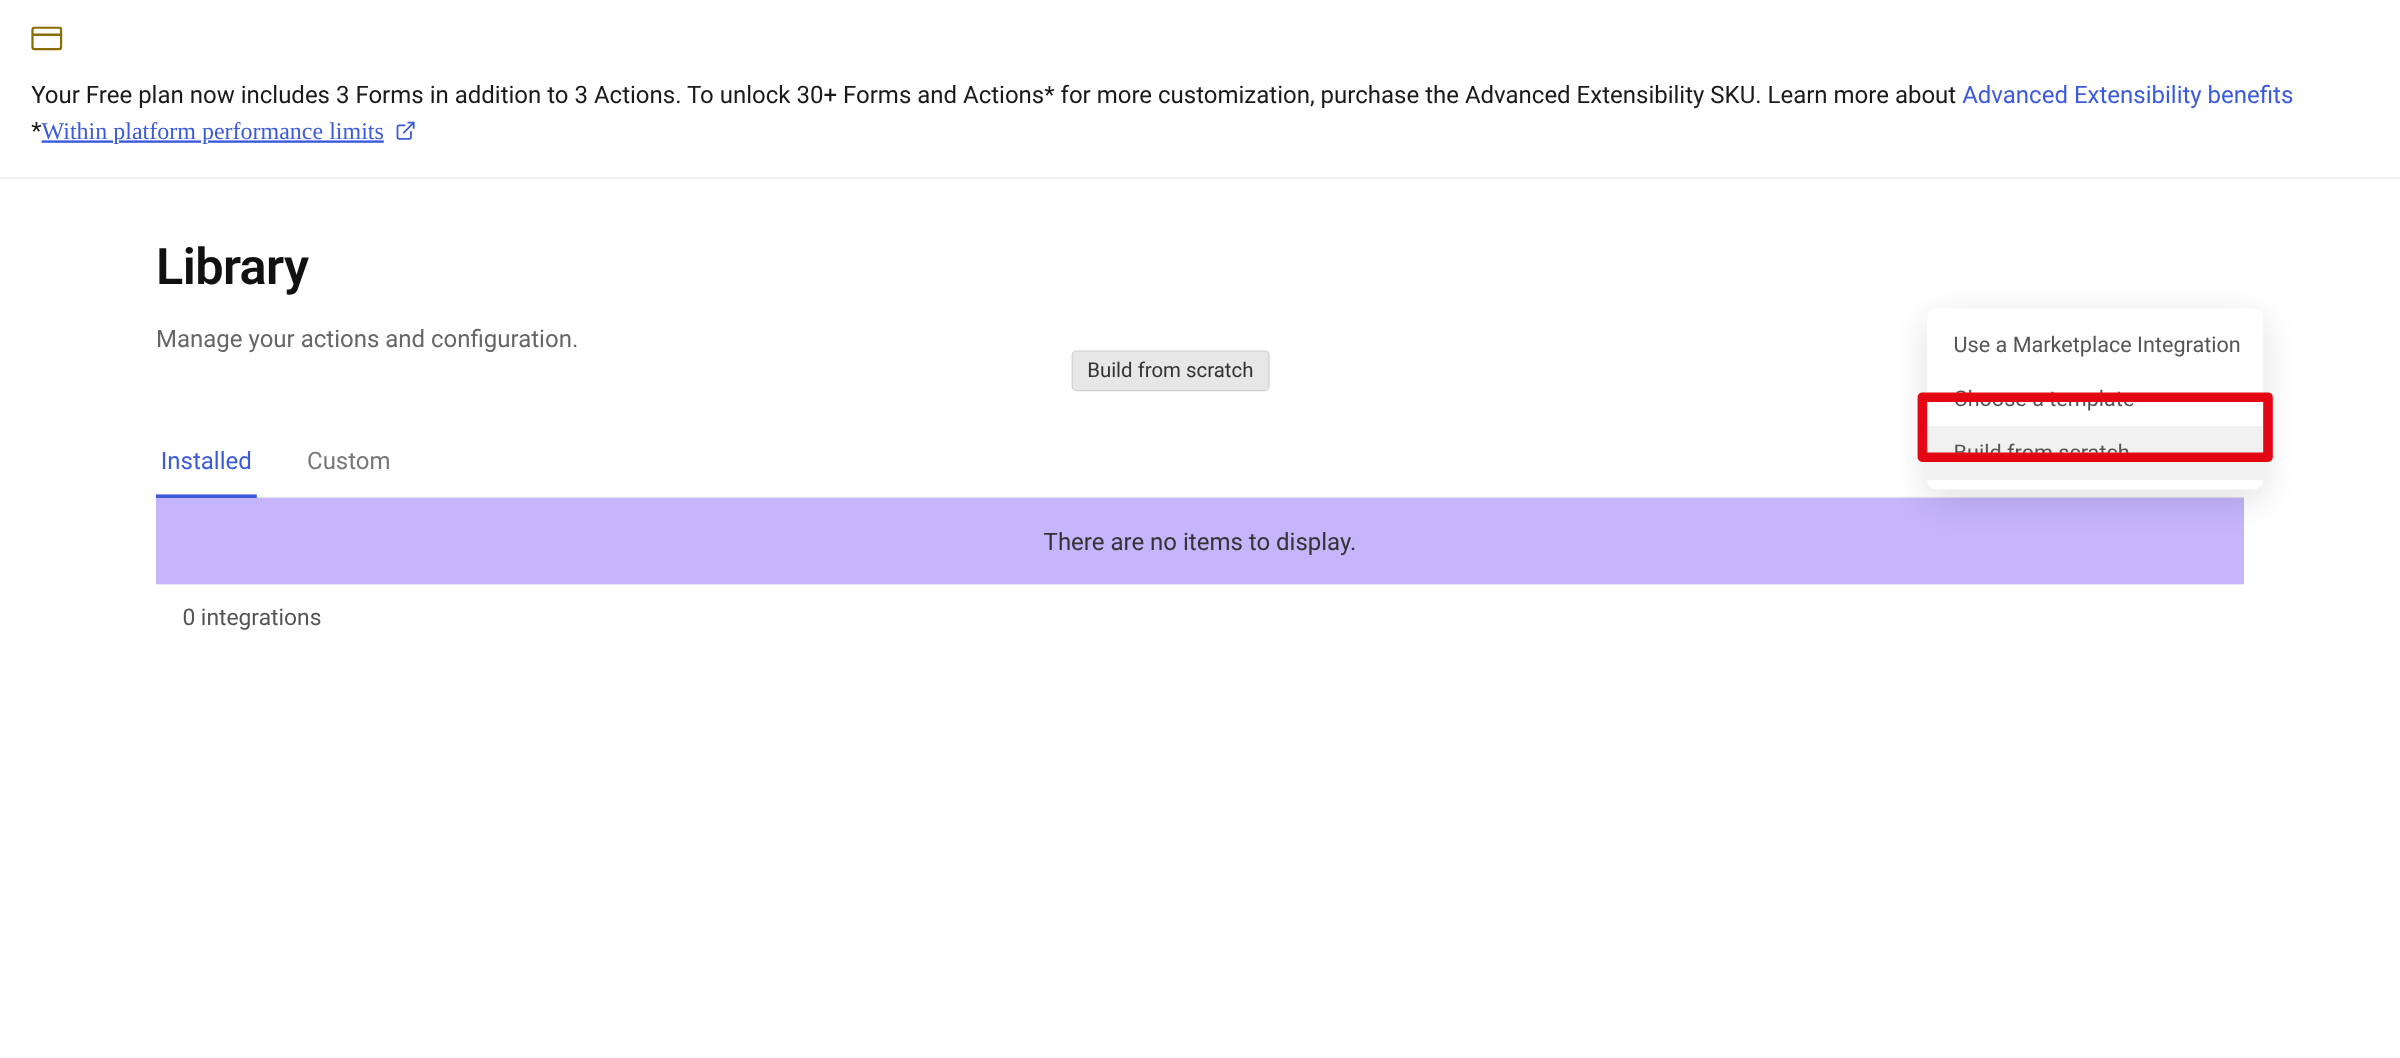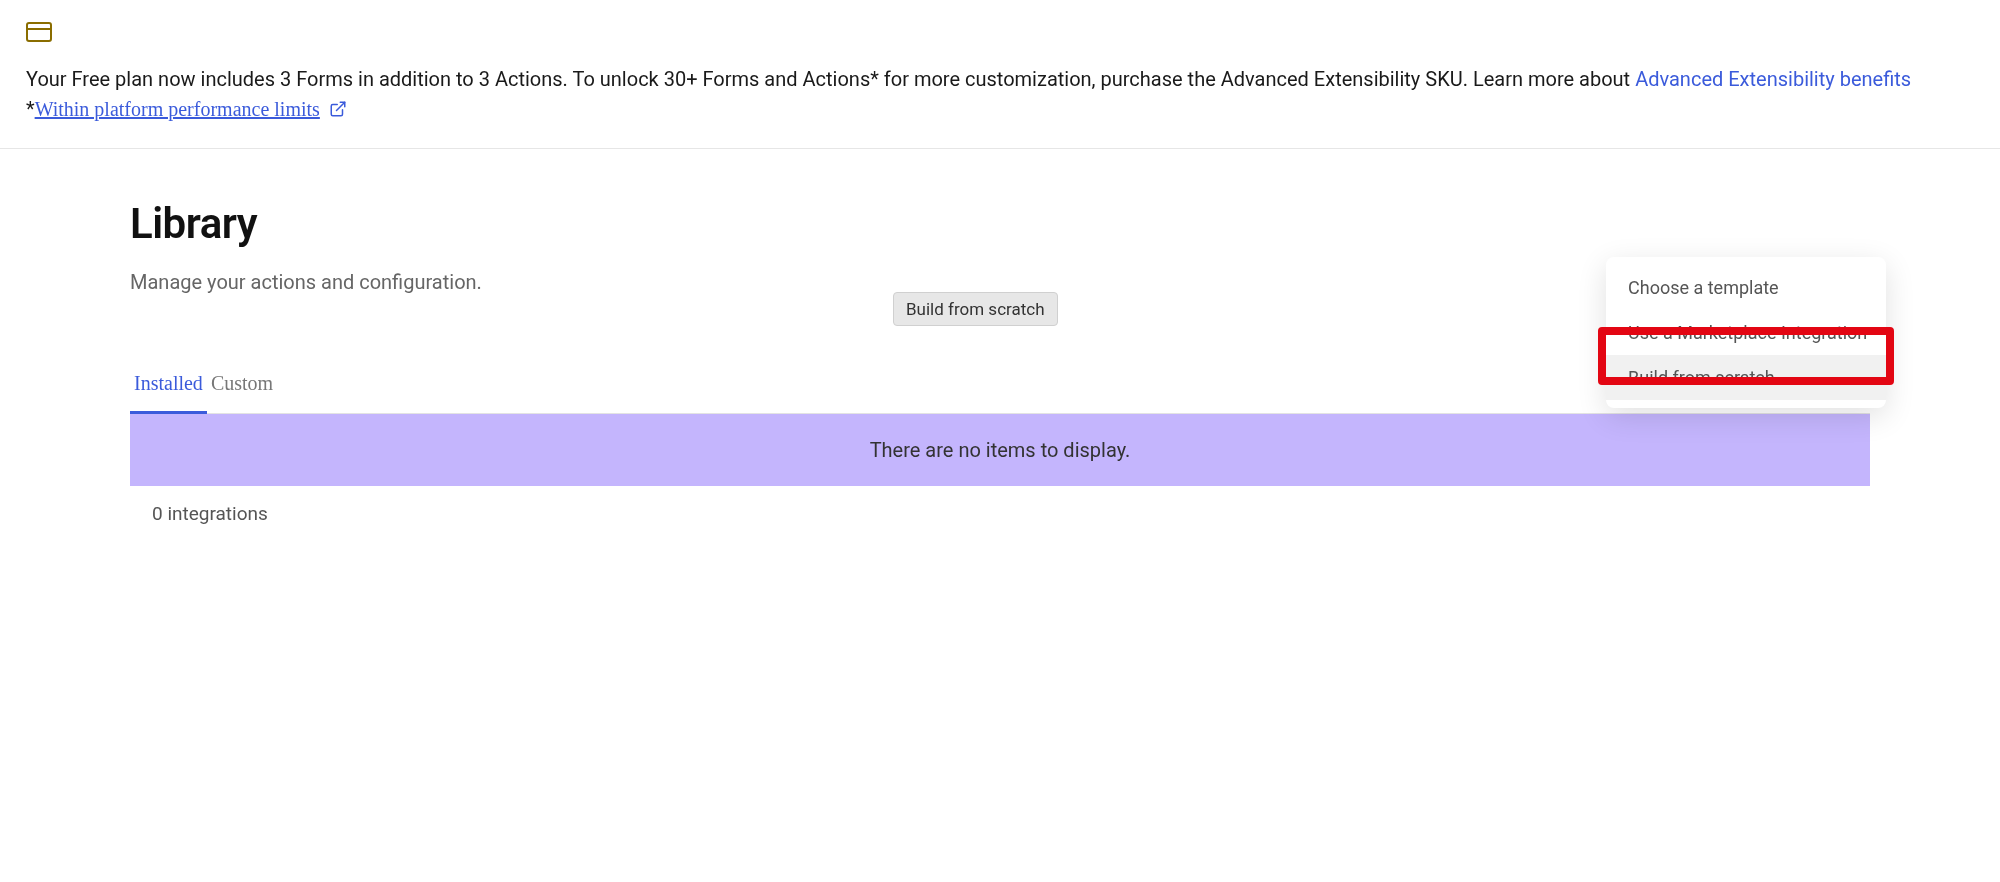--- a/index.html
+++ b/index.html
@@ -113,21 +113,21 @@
     border: 1px solid #d0d0d0;
     border-radius: 4px;
     padding: 6px 12px;
     font-size: 17px;
     color: #333;
   }
   .tabs {
     margin-top: 78px;
     border-bottom: 1px solid #e3e3e3;
     display: flex;
-    font-family: Liberation Serif, serif;
+    gap: 38px;
   }
   .tab {
     padding: 0 4px 16px 4px;
     font-size: 20px;
     color: #777;
     cursor: pointer;
     border-bottom: 3px solid transparent;
     margin-bottom: -1px;
   }
   .tab.active {
@@ -178,22 +178,22 @@
 
 <div class="main">
   <div class="header-row">
     <div>
       <h1 class="page-title">Library</h1>
       <p class="page-subtitle">Manage your actions and configuration.</p>
     </div>
   </div>
 
   <div class="dropdown">
+    <div class="dropdown-item">Use a Marketplace Integration</div>
     <div class="dropdown-item">Choose a template</div>
-    <div class="dropdown-item">Use a Marketplace Integration</div>
     <div class="dropdown-item highlight">Build from scratch</div>
   </div>
   <div class="highlight-frame"></div>
 
   <div class="tooltip">Build from scratch</div>
 
   <div class="tabs">
     <div class="tab active">Installed</div>
     <div class="tab">Custom</div>
   </div>

